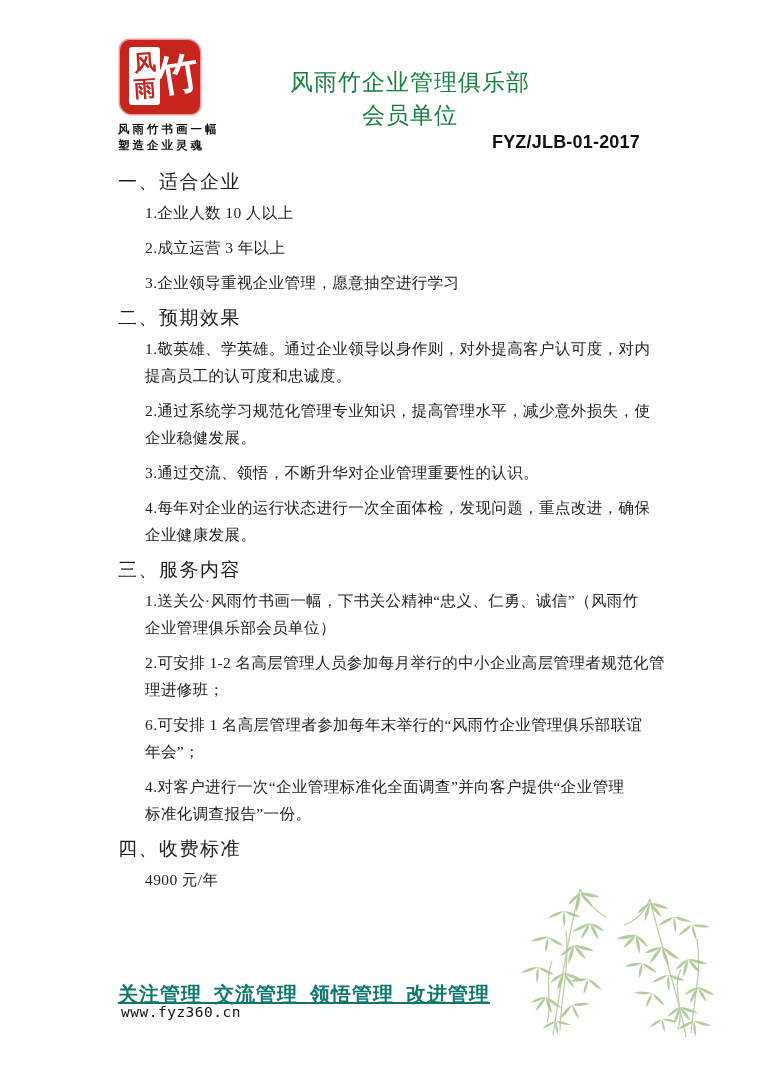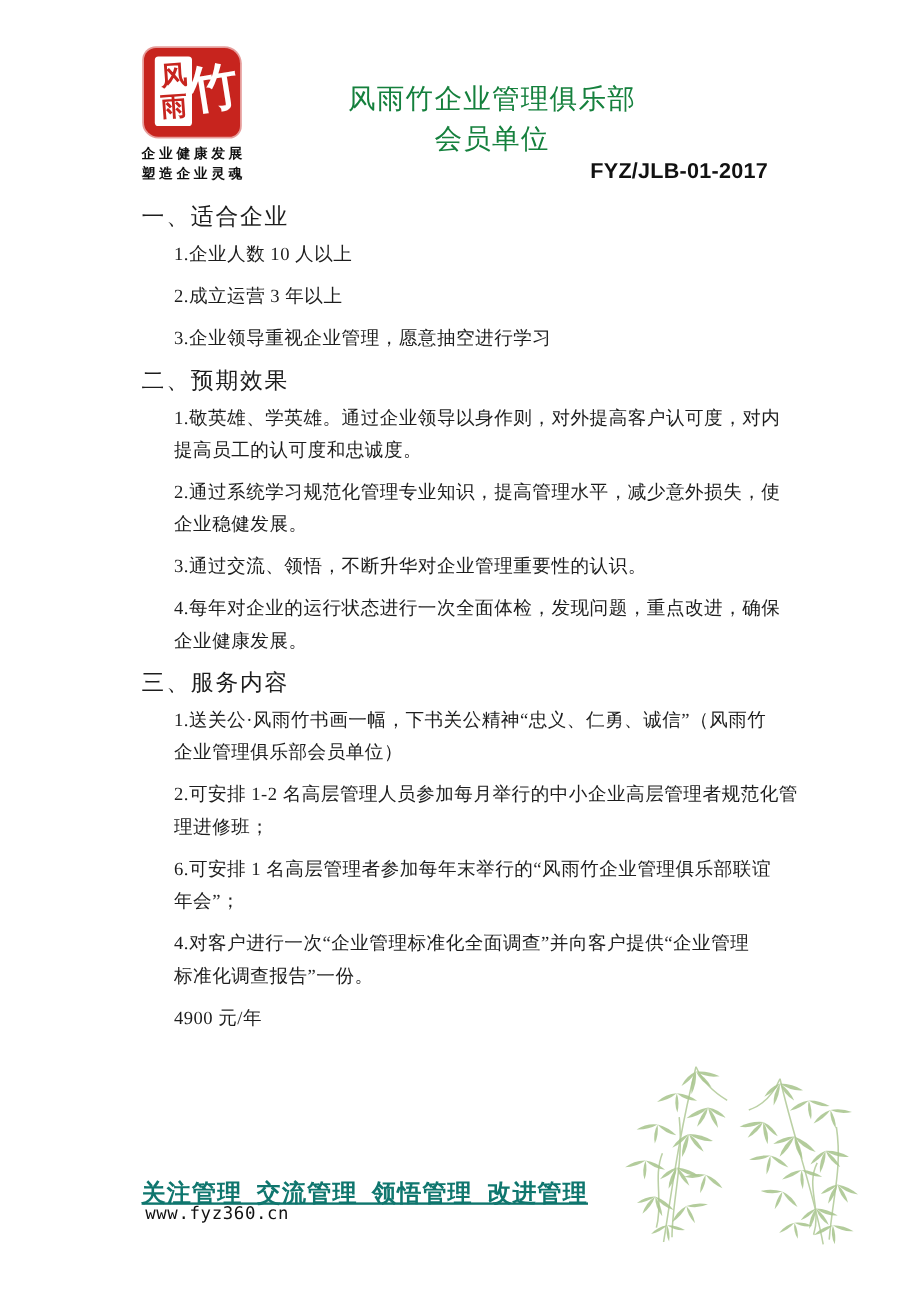--- a/index.html
+++ b/index.html
@@ -75,21 +75,21 @@
 <div class="page">
 
   <div class="logo">
     <div class="seal">
       <div class="seal-left">
         <span class="seal-ch">风</span>
         <span class="seal-ch">雨</span>
       </div>
       <span class="seal-zhu">竹</span>
     </div>
-    <div class="logo-slogan first">企业健康发展</div>
+    <div class="logo-slogan first">风雨竹书画一幅</div>
     <div class="logo-slogan">塑造企业灵魂</div>
   </div>
 
   <div class="title">
     <div>风雨竹企业管理俱乐部</div>
     <div>会员单位</div>
   </div>
 
   <div class="doc-number">FYZ/JLB-01-2017</div>
 
@@ -118,20 +118,21 @@
 企业管理俱乐部会员单位）</div>
       <div class="item">2.可安排 1-2 名高层管理人员参加每月举行的中小企业高层管理者规范化管
 理进修班；</div>
       <div class="item">6.可安排 1 名高层管理者参加每年末举行的“风雨竹企业管理俱乐部联谊
 年会”；</div>
       <div class="item">4.对客户进行一次“企业管理标准化全面调查”并向客户提供“企业管理
 标准化调查报告”一份。</div>
     </section>
 
     <section>
+      <div class="sec-h">四、收费标准</div>
       <div class="item">4900 元/年</div>
     </section>
   </div>
 
   <svg class="bamboo" viewBox="0 0 260 168" aria-hidden="true">
     <defs>
       <path id="bleaf" d="M0,0 Q10,-3.2 20,-0.6 Q10,3.4 0,0 Z"></path>
       <g id="fan">
         <use href="#bleaf" transform="rotate(28)"></use>
         <use href="#bleaf" transform="rotate(62) scale(0.92)"></use>

